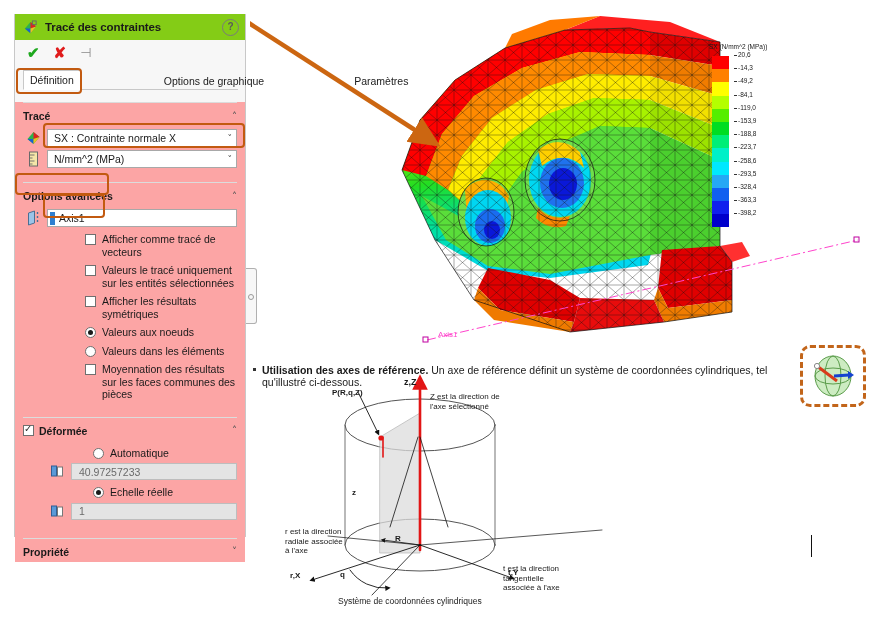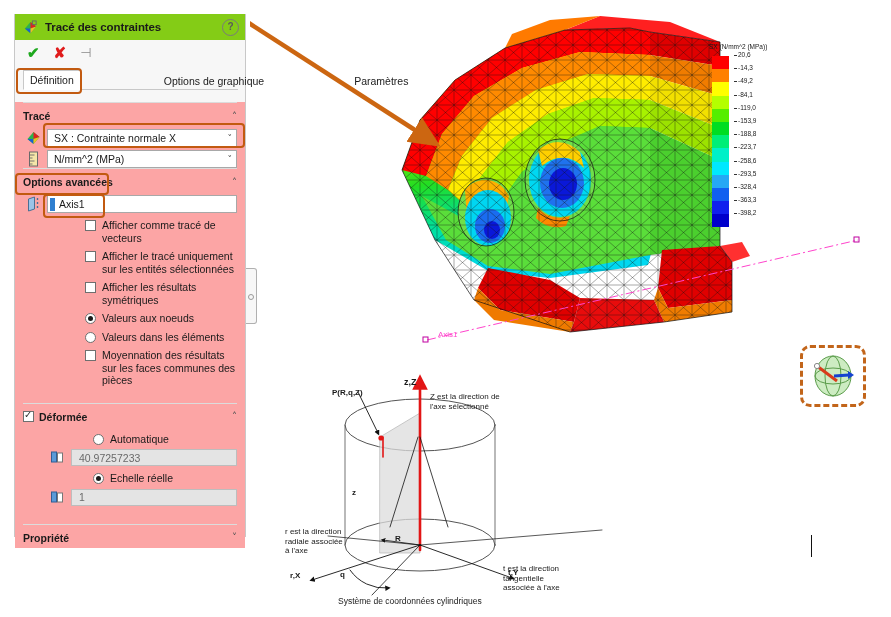--- a/index.html
+++ b/index.html
@@ -368,20 +368,24 @@
   <div class="fig-lbl" style="left:503px;top:516px;margin-top:48px;">t est la direction
 tangentielle
 associée à l'axe</div>
   <div class="fig-lbl bold" style="left:290px;top:571px;">r,X</div>
   <div class="fig-lbl bold" style="left:508px;top:568px;">t,Y</div>
   <div class="fig-lbl bold" style="left:340px;top:570px;">q</div>
   <div class="fig-lbl bold" style="left:395px;top:534px;">R</div>
   <div class="fig-lbl bold" style="left:352px;top:488px;">z</div>
   <div class="fig-lbl" style="left:338px;top:597px;font-size:8.5px;">Système de coordonnées cylindriques</div>
 
+  <div class="doc-text">
+    <span class="bullet"></span>
+    <b>Utilisation des axes de référence.</b><span> Un axe de référence définit un système de coordonnées cylindriques, tel qu'illustré ci-dessous.</span>
+  </div>
 
   <div id="ref-thumb">
     <svg width="60" height="56" viewBox="0 0 60 56">
       <ellipse cx="30" cy="28" rx="18" ry="20" fill="#cdecc2" stroke="#5a9c4a" stroke-width="1"></ellipse>
       <ellipse cx="30" cy="28" rx="8" ry="20" fill="none" stroke="#5a9c4a" stroke-width="1"></ellipse>
       <ellipse cx="30" cy="28" rx="18" ry="8" fill="none" stroke="#5a9c4a" stroke-width="1"></ellipse>
       <line x1="14" y1="18" x2="34" y2="33" stroke="#d93b1a" stroke-width="3"></line>
       <circle cx="14" cy="18" r="2.6" fill="#ffffff" stroke="#888" stroke-width="1"></circle>
       <line x1="31" y1="28" x2="46" y2="27" stroke="#1442d0" stroke-width="3"></line>
       <path d="M45,23 L51,27 L45,31 z" fill="#1442d0"></path>
@@ -486,21 +490,21 @@
             <line x1="4" y1="10" x2="9" y2="10" stroke="#6a6a6a" stroke-width="0.9"></line>
             <line x1="4" y1="13" x2="7" y2="13" stroke="#6a6a6a" stroke-width="0.9"></line>
           </svg>
         </div>
         <div class="combo">
           <span>N/mm^2 (MPa)</span>
           <span class="cb-arrow">˅</span>
         </div>
       </div>
 
-      <div class="sec-head" style="">
+      <div class="sec-head" style="margin-top:14px;">
         <div class="sec-title">Options avancées</div>
         <div class="chev">˄</div>
       </div>
 
       <div class="row">
         <div class="row-icon">
           <svg width="17" height="16" viewBox="0 0 16 16">
             <path d="M3 3 L9 1 L9 13 L3 15 z" fill="#9cc4e8" stroke="#4a6f94" stroke-width="1"></path>
             <line x1="12" y1="2" x2="12" y2="4" stroke="#4a6f94" stroke-width="1.4"></line>
             <line x1="12" y1="6" x2="12" y2="8" stroke="#4a6f94" stroke-width="1.4"></line>
@@ -513,21 +517,21 @@
         </div>
       </div>
 
       <div id="adv-options">
           <div class="opt">
             <div class="box"></div>
             <div class="lbl" style="max-width: 168px;">Afficher comme tracé de vecteurs</div>
           </div>
           <div class="opt">
             <div class="box"></div>
-            <div class="lbl" style="max-width: 168px;">Afficher le tracé uniquement sur les entités sélectionnées</div>
+            <div class="lbl" style="max-width: 168px;">Valeurs le tracé uniquement sur les entités sélectionnées</div>
           </div>
           <div class="opt">
             <div class="box"></div>
             <div class="lbl" style="max-width: 168px;">Afficher les résultats symétriques</div>
           </div>
           <div class="opt">
             <div class="radio on"></div>
             <div class="lbl" style="max-width: 168px;">Valeurs aux noeuds</div>
           </div>
           <div class="opt">

